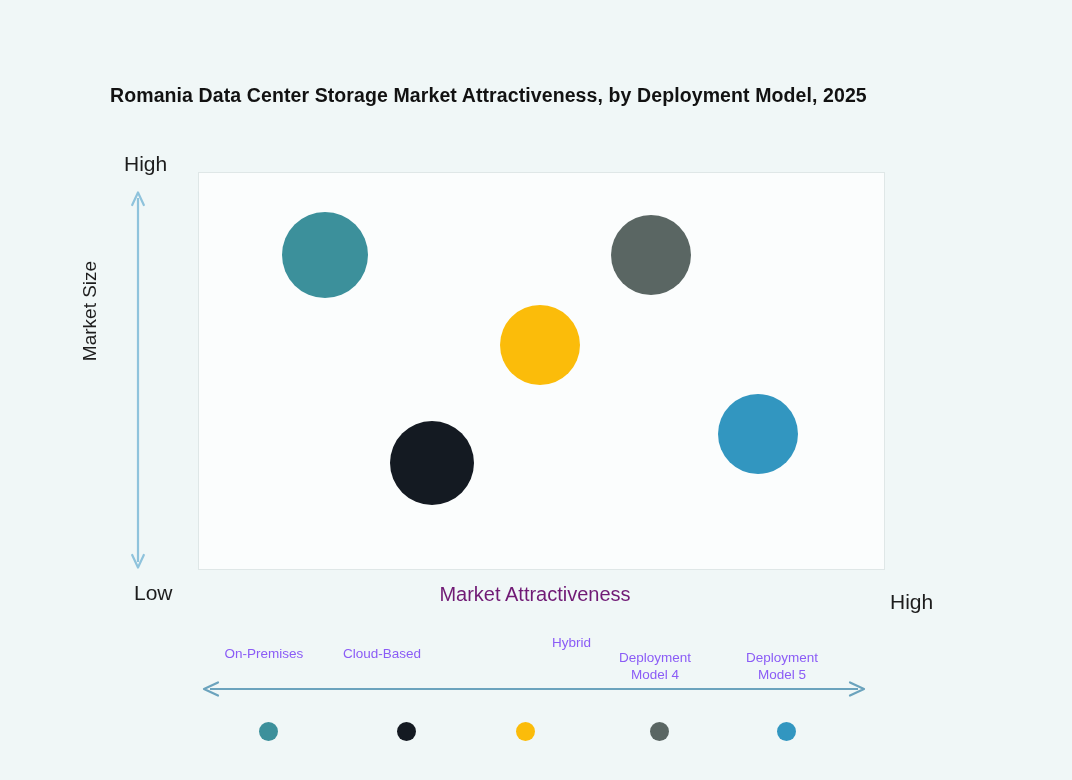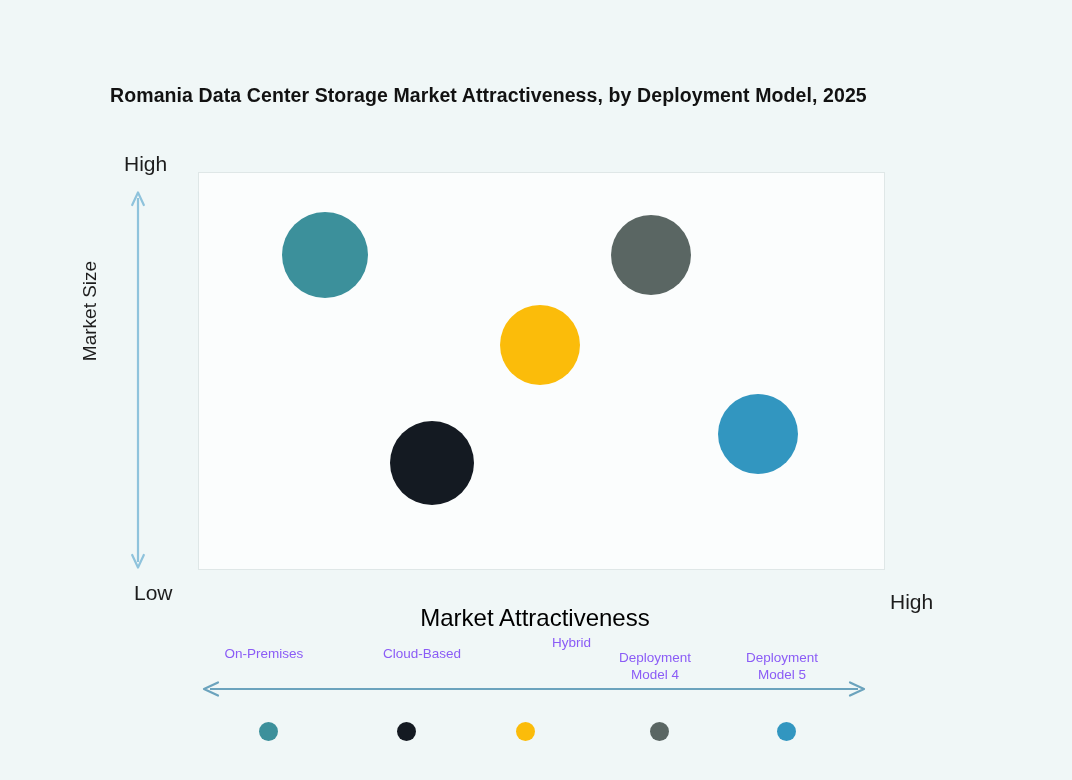--- a/index.html
+++ b/index.html
@@ -78,25 +78,25 @@
     color: #1d1d1d;
     transform: rotate(-90deg);
     transform-origin: center center;
     white-space: nowrap;
   }
 
   
   .x-axis-label {
     position: absolute;
     left: 335px;
-    top: 604px;
+    top: 583px;
     width: 400px;
     text-align: center;
-    font-size: 24px;
-    color: #000000;
+    font-size: 20px;
+    color: #701a75;
     white-space: nowrap;
   }
   .x-cap-high {
     position: absolute;
     left: 890px;
     top: 590px;
     font-size: 21px;
     color: #1d1d1d;
     white-space: nowrap;
   }
@@ -174,21 +174,21 @@
     <div class="legend-arrow">
       <svg width="668" height="22" viewBox="0 0 668 22" aria-hidden="true">
         <line x1="10" y1="11" x2="658" y2="11" stroke="#6ba3bd" stroke-width="2.2"></line>
         <polyline points="18,4.5 4,11 18,17.5" fill="none" stroke="#6ba3bd" stroke-width="2.2" stroke-linecap="round" stroke-linejoin="round"></polyline>
         <polyline points="650,4.5 664,11 650,17.5" fill="none" stroke="#6ba3bd" stroke-width="2.2" stroke-linecap="round" stroke-linejoin="round"></polyline>
       </svg>
     </div>
 
     <div id="legend-labels">
         <div class="legend-label" style="left: 194px; top: 645px; width: 140px;">On-Premises</div>
-        <div class="legend-label" style="left: 321px; top: 645px; width: 140px; text-align: right;">Cloud-Based</div>
+        <div class="legend-label" style="left: 312px; top: 645px; width: 140px;">Cloud-Based</div>
         <div class="legend-label" style="left: 451px; top: 634px; width: 140px; text-align: right;">Hybrid</div>
         <div class="legend-label" style="left: 585px; top: 649px; width: 140px;">Deployment
 Model 4</div>
         <div class="legend-label" style="left: 712px; top: 649px; width: 140px;">Deployment
 Model 5</div>
       </div>
     <div id="legend-dots">
         <div class="legend-dot" style="left: 258.5px; top: 721.5px; background: rgb(60, 144, 155);"></div>
         <div class="legend-dot" style="left: 396.5px; top: 721.5px; background: rgb(20, 26, 34);"></div>
         <div class="legend-dot" style="left: 515.5px; top: 721.5px; background: rgb(251, 188, 10);"></div>

